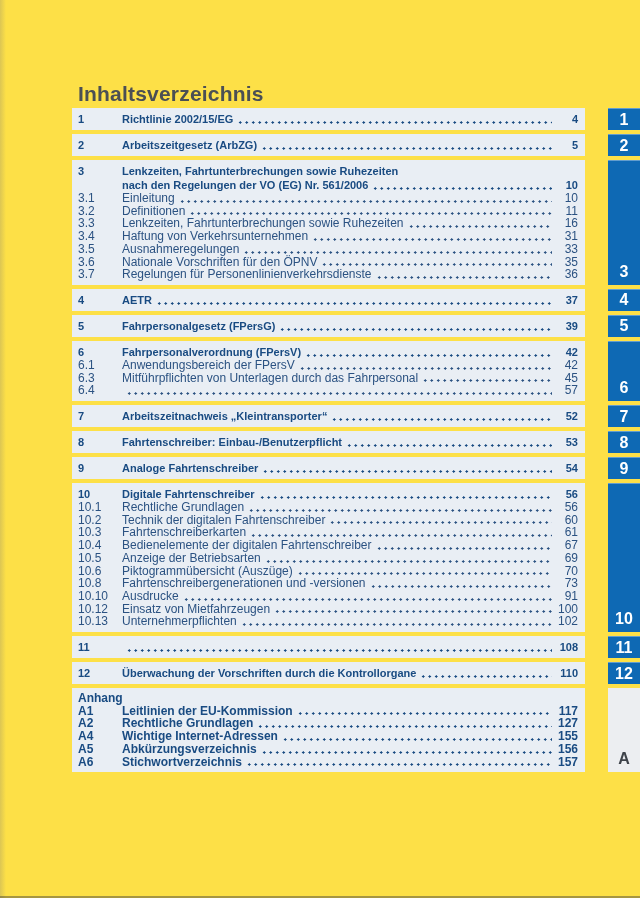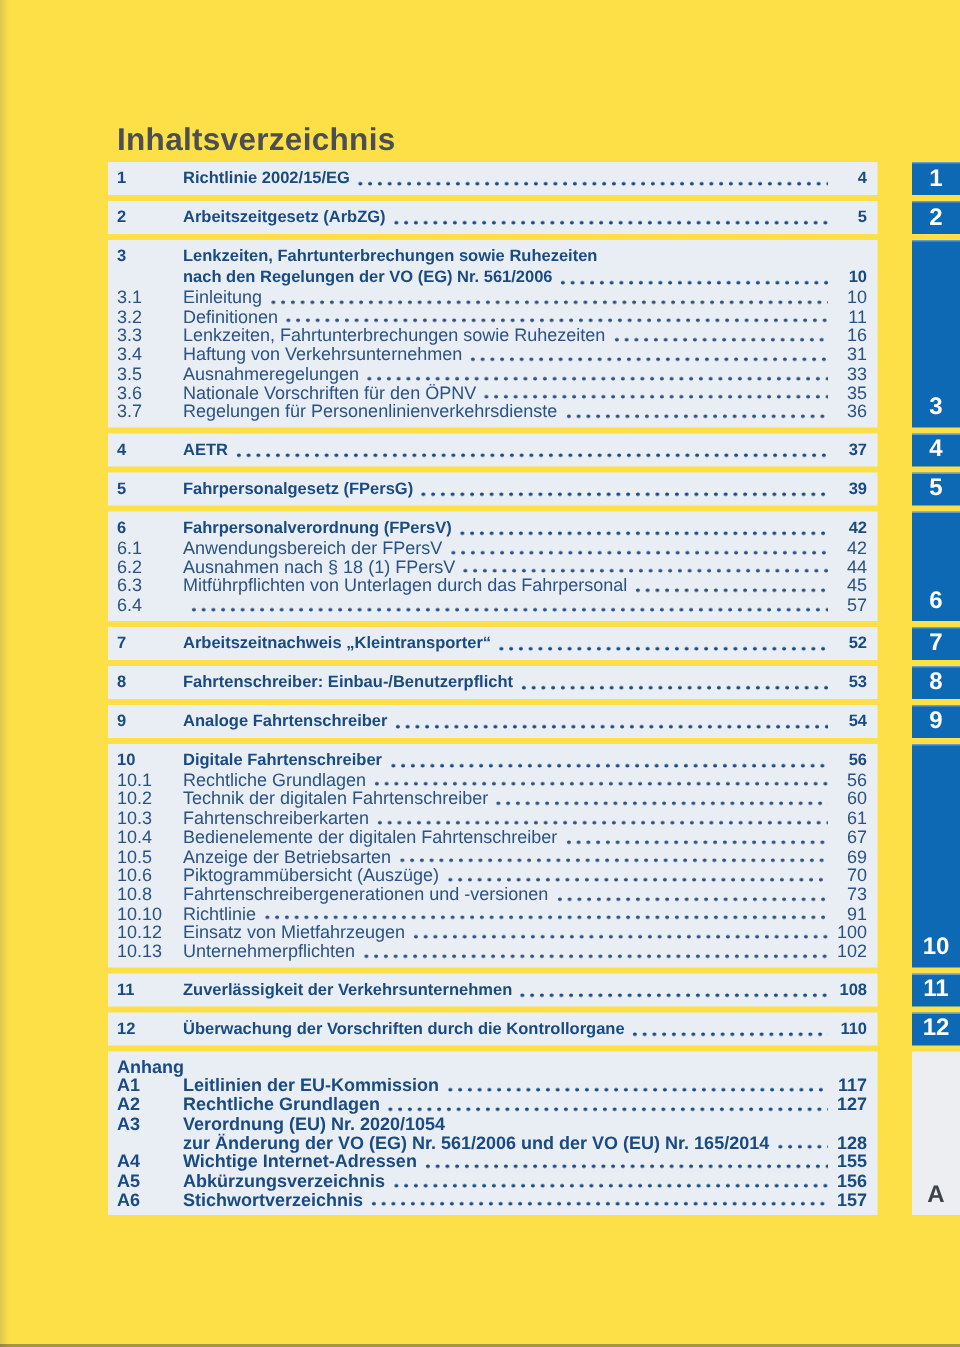--- a/index.html
+++ b/index.html
@@ -271,30 +271,20 @@
             <div class="num">6.1</div>
             <div class="content">
               <div class="line">
                 <span class="lab">Anwendungsbereich der FPersV</span>
                 <span class="dots"></span>
                 <span class="pagenum">42</span>
               </div>
             </div>
           </div>
           <div class="entry">
-            <div class="num">6.2</div>
-            <div class="content">
-              <div class="line">
-                <span class="lab">Ausnahmen nach § 18 (1) FPersV</span>
-                <span class="dots"></span>
-                <span class="pagenum">44</span>
-              </div>
-            </div>
-          </div>
-          <div class="entry">
             <div class="num">6.3</div>
             <div class="content">
               <div class="line">
                 <span class="lab">Mitführpflichten von Unterlagen durch das Fahrpersonal</span>
                 <span class="dots"></span>
                 <span class="pagenum">45</span>
               </div>
             </div>
           </div>
           <div class="entry">
@@ -433,21 +423,21 @@
                 <span class="lab">Fahrtenschreibergenerationen und -versionen</span>
                 <span class="dots"></span>
                 <span class="pagenum">73</span>
               </div>
             </div>
           </div>
           <div class="entry">
             <div class="num">10.10</div>
             <div class="content">
               <div class="line">
-                <span class="lab">Richtlinie</span>
+                <span class="lab">Ausdrucke</span>
                 <span class="dots"></span>
                 <span class="pagenum">91</span>
               </div>
             </div>
           </div>
           <div class="entry">
             <div class="num">10.12</div>
             <div class="content">
               <div class="line">
                 <span class="lab">Einsatz von Mietfahrzeugen</span>
@@ -468,21 +458,20 @@
           </div>
         </div>
         <div class="tab tall">10</div>
       </div>
       <div class="row">
         <div class="block">
           <div class="entry head bold">
             <div class="num">11</div>
             <div class="content">
               <div class="line">
-                <span class="lab">Zuverlässigkeit der Verkehrsunternehmen</span>
                 <span class="dots"></span>
                 <span class="pagenum">108</span>
               </div>
             </div>
           </div>
         </div>
         <div class="tab">11</div>
       </div>
       <div class="row">
         <div class="block">
@@ -519,33 +508,20 @@
               </div>
             </div>
           </div>
           <div class="entry bold">
             <div class="num">A2</div>
             <div class="content">
               <div class="line">
                 <span class="lab">Rechtliche Grundlagen</span>
                 <span class="dots"></span>
                 <span class="pagenum">127</span>
-              </div>
-            </div>
-          </div>
-          <div class="entry bold">
-            <div class="num">A3</div>
-            <div class="content">
-              <div class="line">
-                <span class="lab">Verordnung (EU) Nr. 2020/1054</span>
-              </div>
-              <div class="line">
-                <span class="lab">zur Änderung der VO (EG) Nr. 561/2006 und der VO (EU) Nr. 165/2014</span>
-                <span class="dots"></span>
-                <span class="pagenum">128</span>
               </div>
             </div>
           </div>
           <div class="entry bold">
             <div class="num">A4</div>
             <div class="content">
               <div class="line">
                 <span class="lab">Wichtige Internet-Adressen</span>
                 <span class="dots"></span>
                 <span class="pagenum">155</span>

